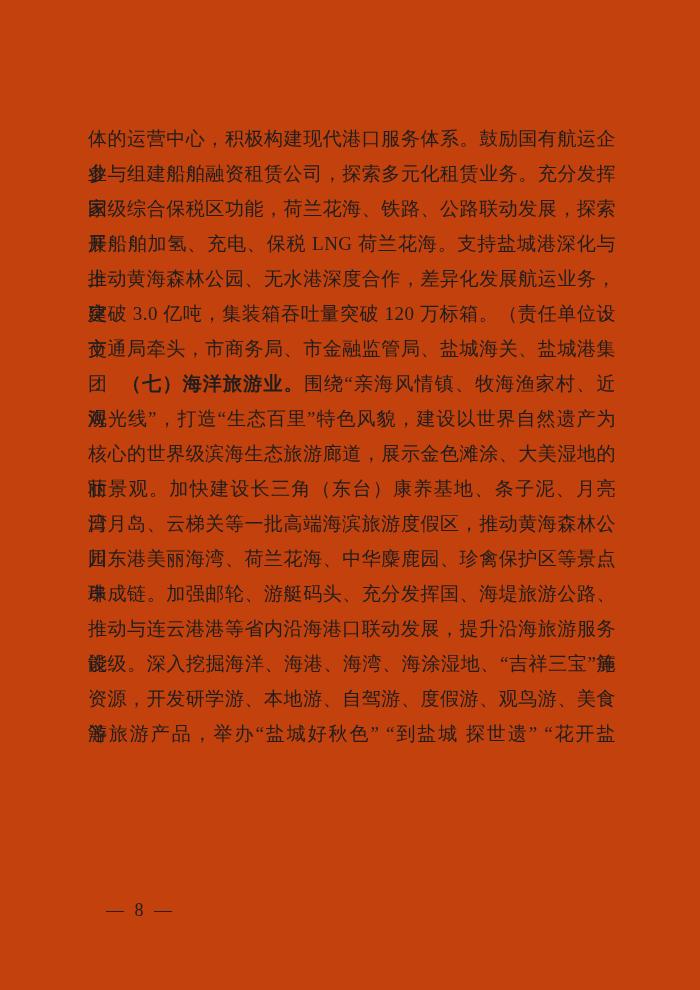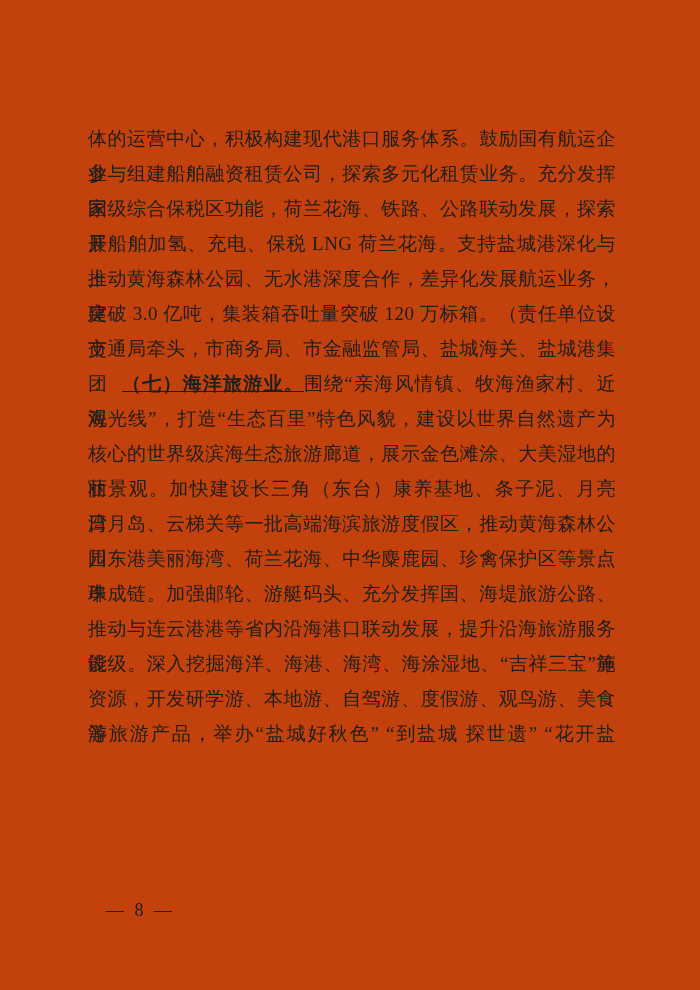--- a/index.html
+++ b/index.html
@@ -32,21 +32,20 @@
     letter-spacing: 0.5px;
   }
   .line.last {
     text-align-last: left;
   }
   .line.indent {
     text-indent: 34px;
   }
   .line .bold {
     font-weight: bold;
-    text-decoration: underline;
   }
   .footer {
     position: absolute;
     left: 106px;
     top: 895px;
     height: 30px;
     line-height: 30px;
     font-size: 18px;
     color: #1e1e1e;
     letter-spacing: 3px;

